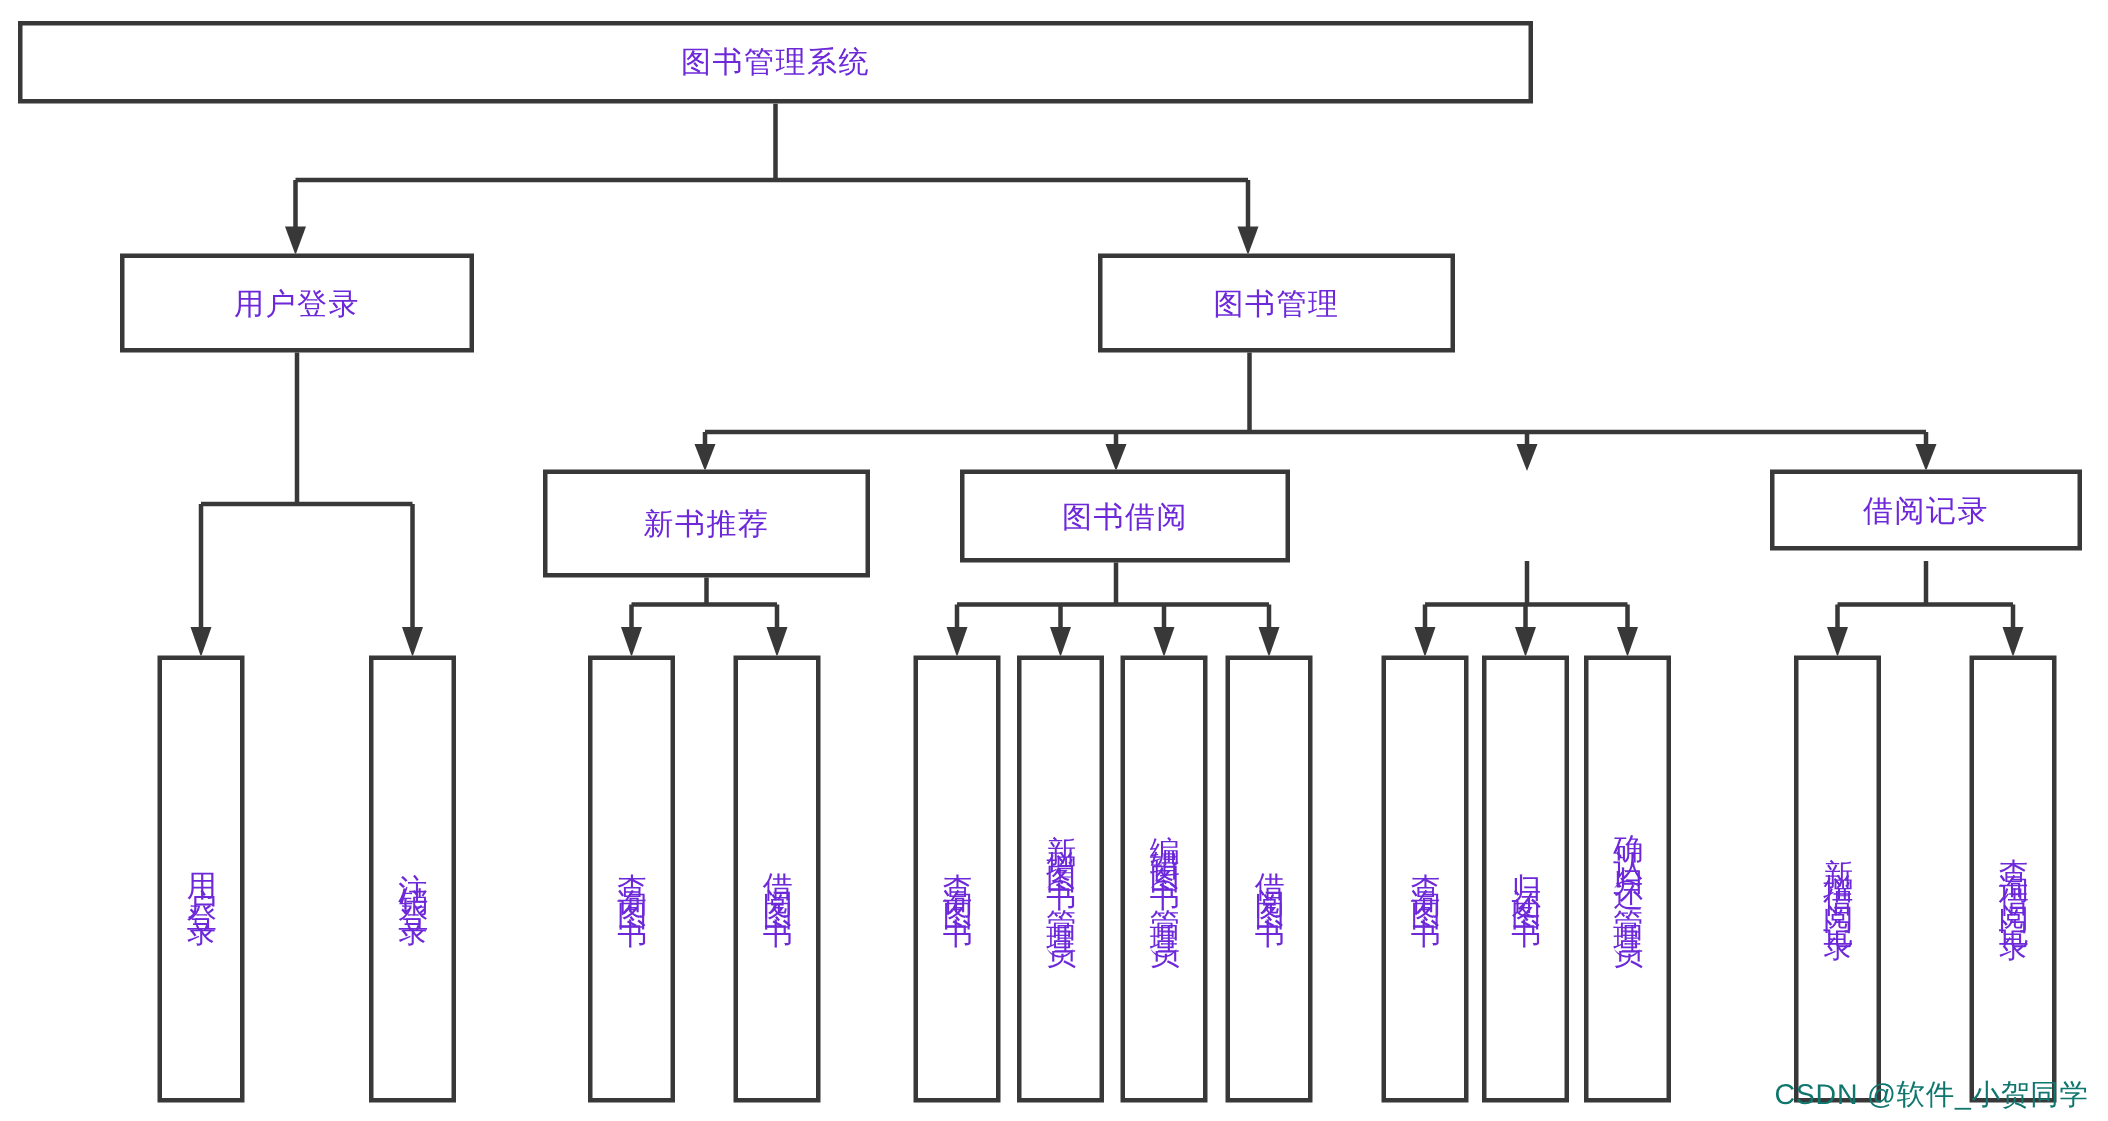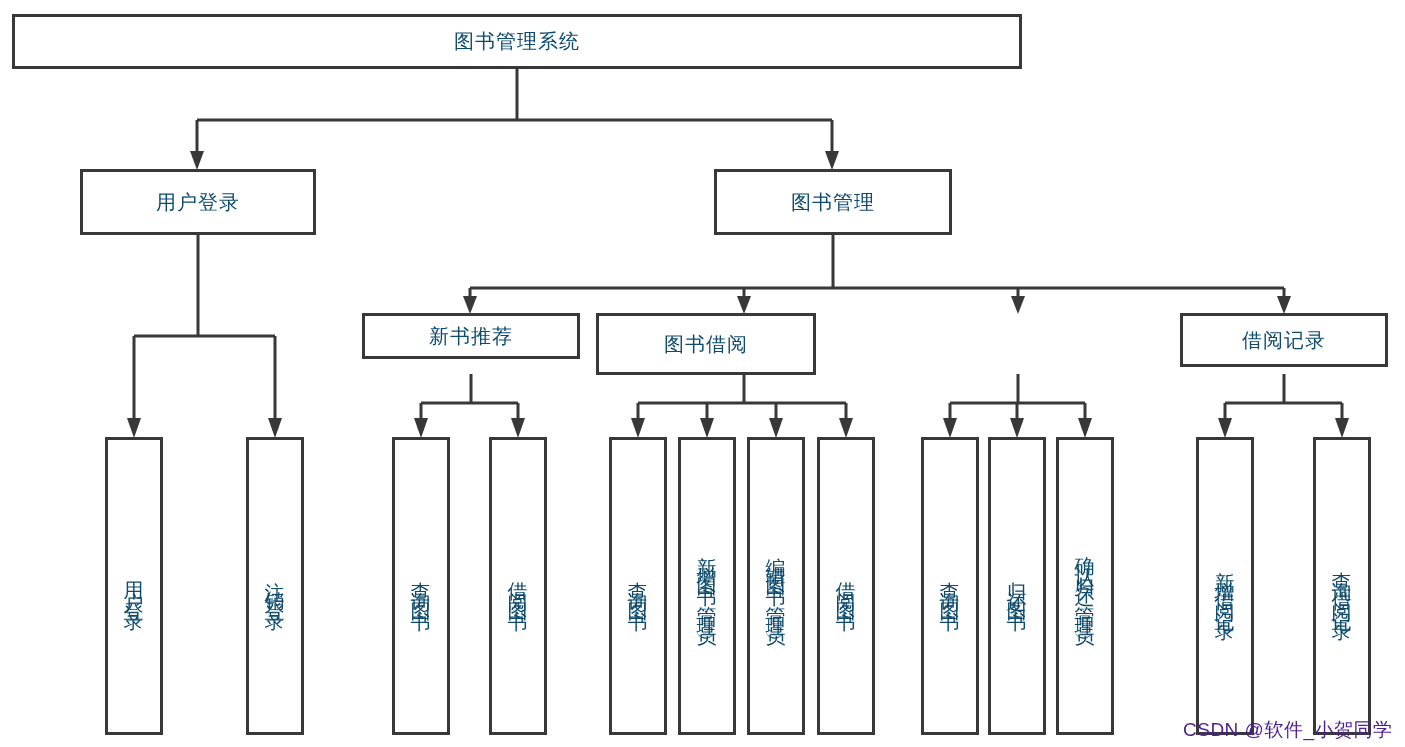--- a/index.html
+++ b/index.html
@@ -15,21 +15,21 @@
   .node {
     position: absolute;
     box-sizing: border-box;
     border: 3px solid #383838;
     background: #ffffff;
     display: flex;
     align-items: center;
     justify-content: center;
     font-size: 20px;
     letter-spacing: 1px;
-    color: #0c4a6e;
+    color: #6d28d9;
     z-index: 2;
   }
   .leaf {
     writing-mode: vertical-rl;
     letter-spacing: 10px;
     font-size: 20px;
     line-height: 1;
   }
   .connectors {
     position: absolute;
@@ -38,21 +38,21 @@
     pointer-events: none;
   }
   .connectors path { stroke: #383838; stroke-width: 3; fill: none; }
   .connectors polygon { fill: #383838; stroke: none; }
   .watermark {
     position: absolute;
     left: 1183px;
     top: 717px;
     font-size: 19px;
     letter-spacing: 0.5px;
-    color: #4c1d95;
+    color: #0f766e;
     z-index: 3;
     white-space: nowrap;
   }
 </style>
 </head>
 <body>
 
 <div class="stage">
 
   <svg class="connectors" width="1405" height="747" viewBox="0 0 1405 747" aria-hidden="true">
@@ -87,24 +87,24 @@
     <polygon points="1078,418 1092,418 1085,438"></polygon>
 
     <path d="M1284 374 V403 M1225 403 H1342 M1225 403 V419 M1342 403 V419"></path>
     <polygon points="1218,418 1232,418 1225,438"></polygon>
     <polygon points="1335,418 1349,418 1342,438"></polygon>
   </svg>
 
   <div class="node" style="left:12px; top:14px; width:1010px; height:55px;">图书管理系统</div>
 
   <div class="node" style="left:80px; top:169px; width:236px; height:66px;">用户登录</div>
-  <div class="node" style="left:714px; top:169px; width:238px; height:66px;">图书管理</div>
+  <div class="node" style="left:732px; top:169px; width:238px; height:66px;">图书管理</div>
 
-  <div class="node" style="left:362px; top:313px; width:218px; height:46px;">新书推荐</div>
-  <div class="node" style="left:596px; top:313px; width:220px; height:62px;">图书借阅</div>
+  <div class="node" style="left:362px; top:313px; width:218px; height:72px;">新书推荐</div>
+  <div class="node" style="left:640px; top:313px; width:220px; height:62px;">图书借阅</div>
   <div class="node" style="left:1180px; top:313px; width:208px; height:54px;">借阅记录</div>
 
   <div class="node leaf" style="left:105px; top:437px; width:58px; height:298px;">用户登录</div>
   <div class="node leaf" style="left:246px; top:437px; width:58px; height:298px;">注销登录</div>
 
   <div class="node leaf" style="left:392px; top:437px; width:58px; height:298px;">查询图书</div>
   <div class="node leaf" style="left:489px; top:437px; width:58px; height:298px;">借阅图书</div>
 
   <div class="node leaf" style="left:609px; top:437px; width:58px; height:298px;">查询图书</div>
   <div class="node leaf" style="left:678px; top:437px; width:58px; height:298px;">新增图书（管理员）</div>

